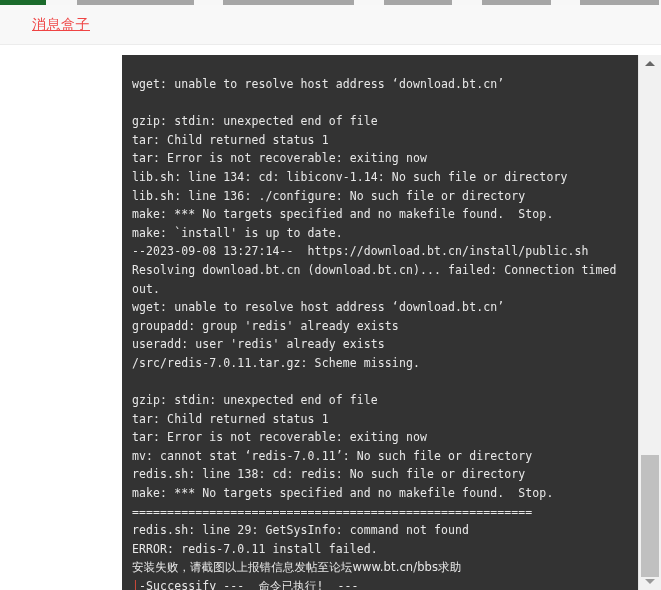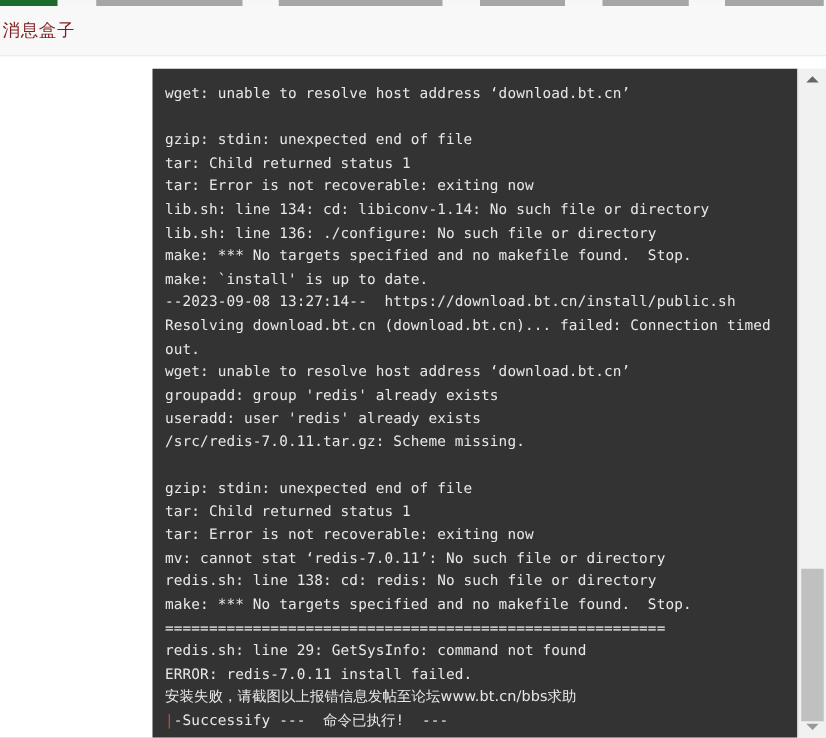--- a/index.html
+++ b/index.html
@@ -42,25 +42,26 @@
     position: absolute;
     left: 0; top: 0;
     width: 661px;
     height: 40px;
     background: #f8f8f8;
     border-bottom: 1px solid #ececec;
     box-sizing: border-box;
   }
   #header-title {
     position: absolute;
-    left: 2px;
+    left: 32px;
     top: 11px;
     font-size: 14px;
-    color: #7f1d1d;
+    color: #ef4444;
     letter-spacing: 0.5px;
+    text-decoration: underline;
   }
 
   
   #sidebar {
     position: absolute;
     left: 0;
     top: 41px;
     width: 108px;
     height: 544px;
     background: #ececec;
@@ -94,21 +95,21 @@
     height: 535px;
     background: #f7f7f7;
   }
   #log-console {
     position: absolute;
     left: 0; top: 0;
     width: 516px;
     height: 535px;
     background: #333333;
     box-sizing: border-box;
-    padding: 10px 0 0 10px;
+    padding: 20px 0 0 10px;
     overflow: hidden;
     font-family: "DejaVu Sans Mono", "Liberation Mono", monospace;
     font-size: 11.5px;
     line-height: 18.6px;
     color: #e8e8e8;
     white-space: pre-wrap;
     word-break: break-word;
     letter-spacing: 0.1px;
   }
   .log-line { min-height: 18.6px; }

